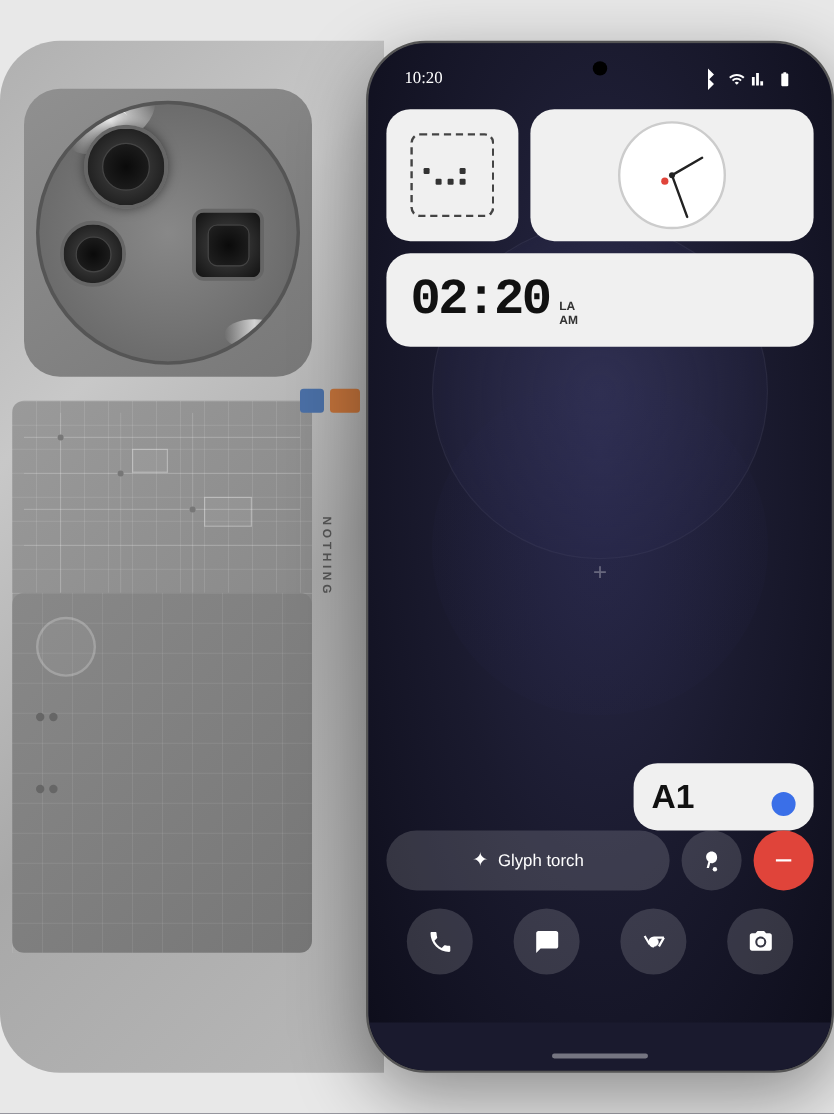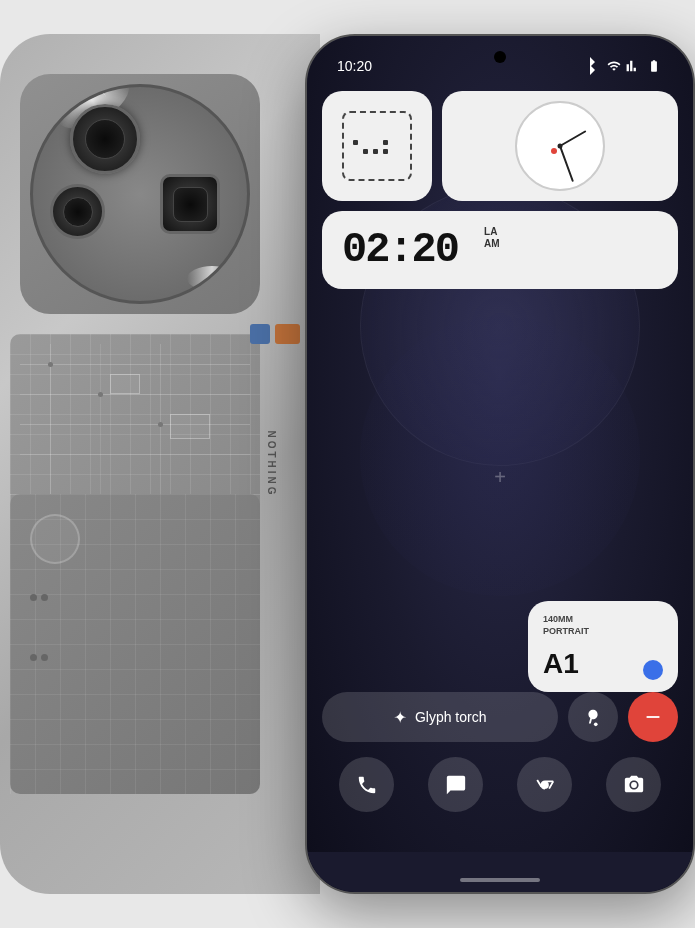--- a/index.html
+++ b/index.html
@@ -204,20 +204,21 @@
       justify-content: space-between;
       align-items: center;
       padding: 0 30px;
       z-index: 10;
     }
 
     .status-time {
       font-size: 14px;
       color: white;
       font-weight: 500;
+      font-family: Liberation Serif, serif;
     }
 
     .status-icons {
       display: flex;
       align-items: center;
       gap: 5px;
     }
 
     
     .camera-hole {
@@ -338,22 +339,22 @@
     
     .widget-row-2 {
       margin-bottom: 10px;
     }
 
     .widget-time-display {
       background: #f0f0f0;
       border-radius: 20px;
       padding: 15px 20px;
       display: flex;
-      align-items: flex-start;
-      gap: 26px;
+      align-items: flex-end;
+      gap: 8px;
     }
 
     .time-big {
       font-size: 42px;
       font-weight: 700;
       color: #111;
       letter-spacing: -2px;
       font-family: 'Courier New', monospace;
     }
 
@@ -653,24 +654,20 @@
               <span>LA</span>
               <span>AM</span>
             </div>
           </div>
         </div>
       </div>
 
       <div class="crosshair">+</div>
 
       <div class="widget-portrait">
-        <div class="portrait-label">
-          <div>140MM</div>
-          <div>PORTRAIT</div>
-        </div>
         <div class="portrait-row">
           <span class="portrait-a1">A1</span>
           <div class="portrait-dot"></div>
         </div>
       </div>
 
       <div class="bottom-area">
 
         <div class="quick-settings-row">
 

